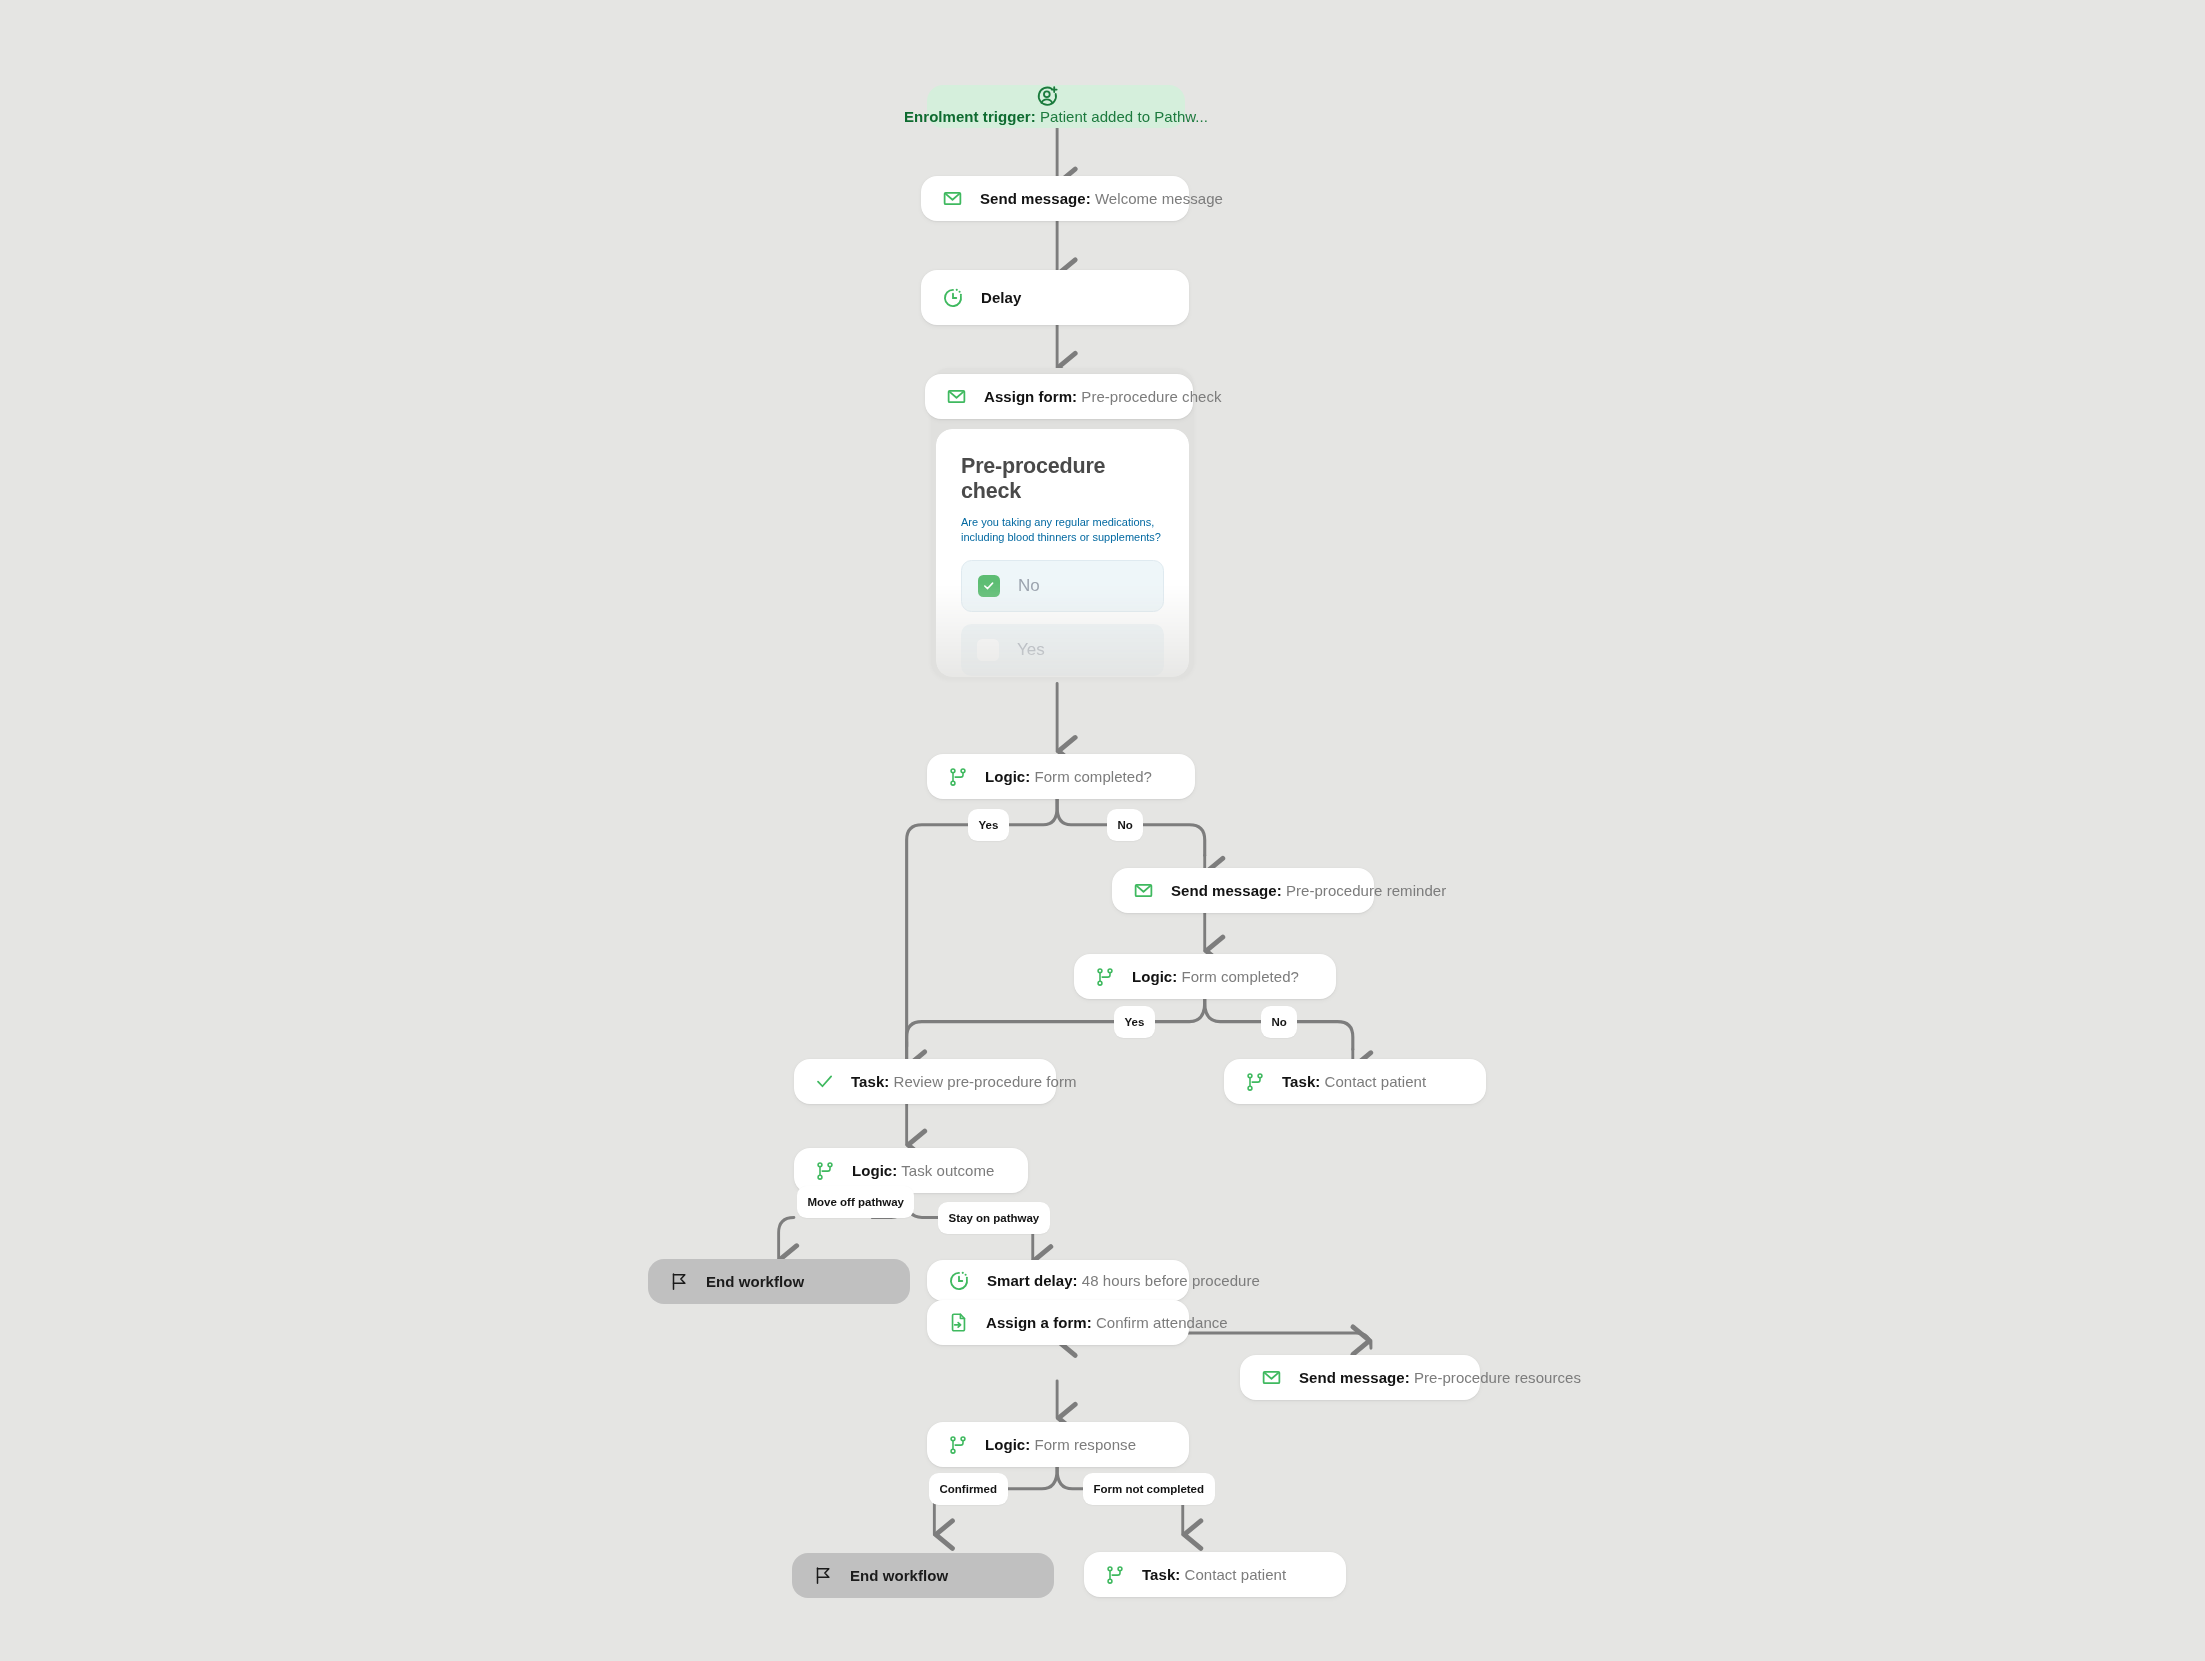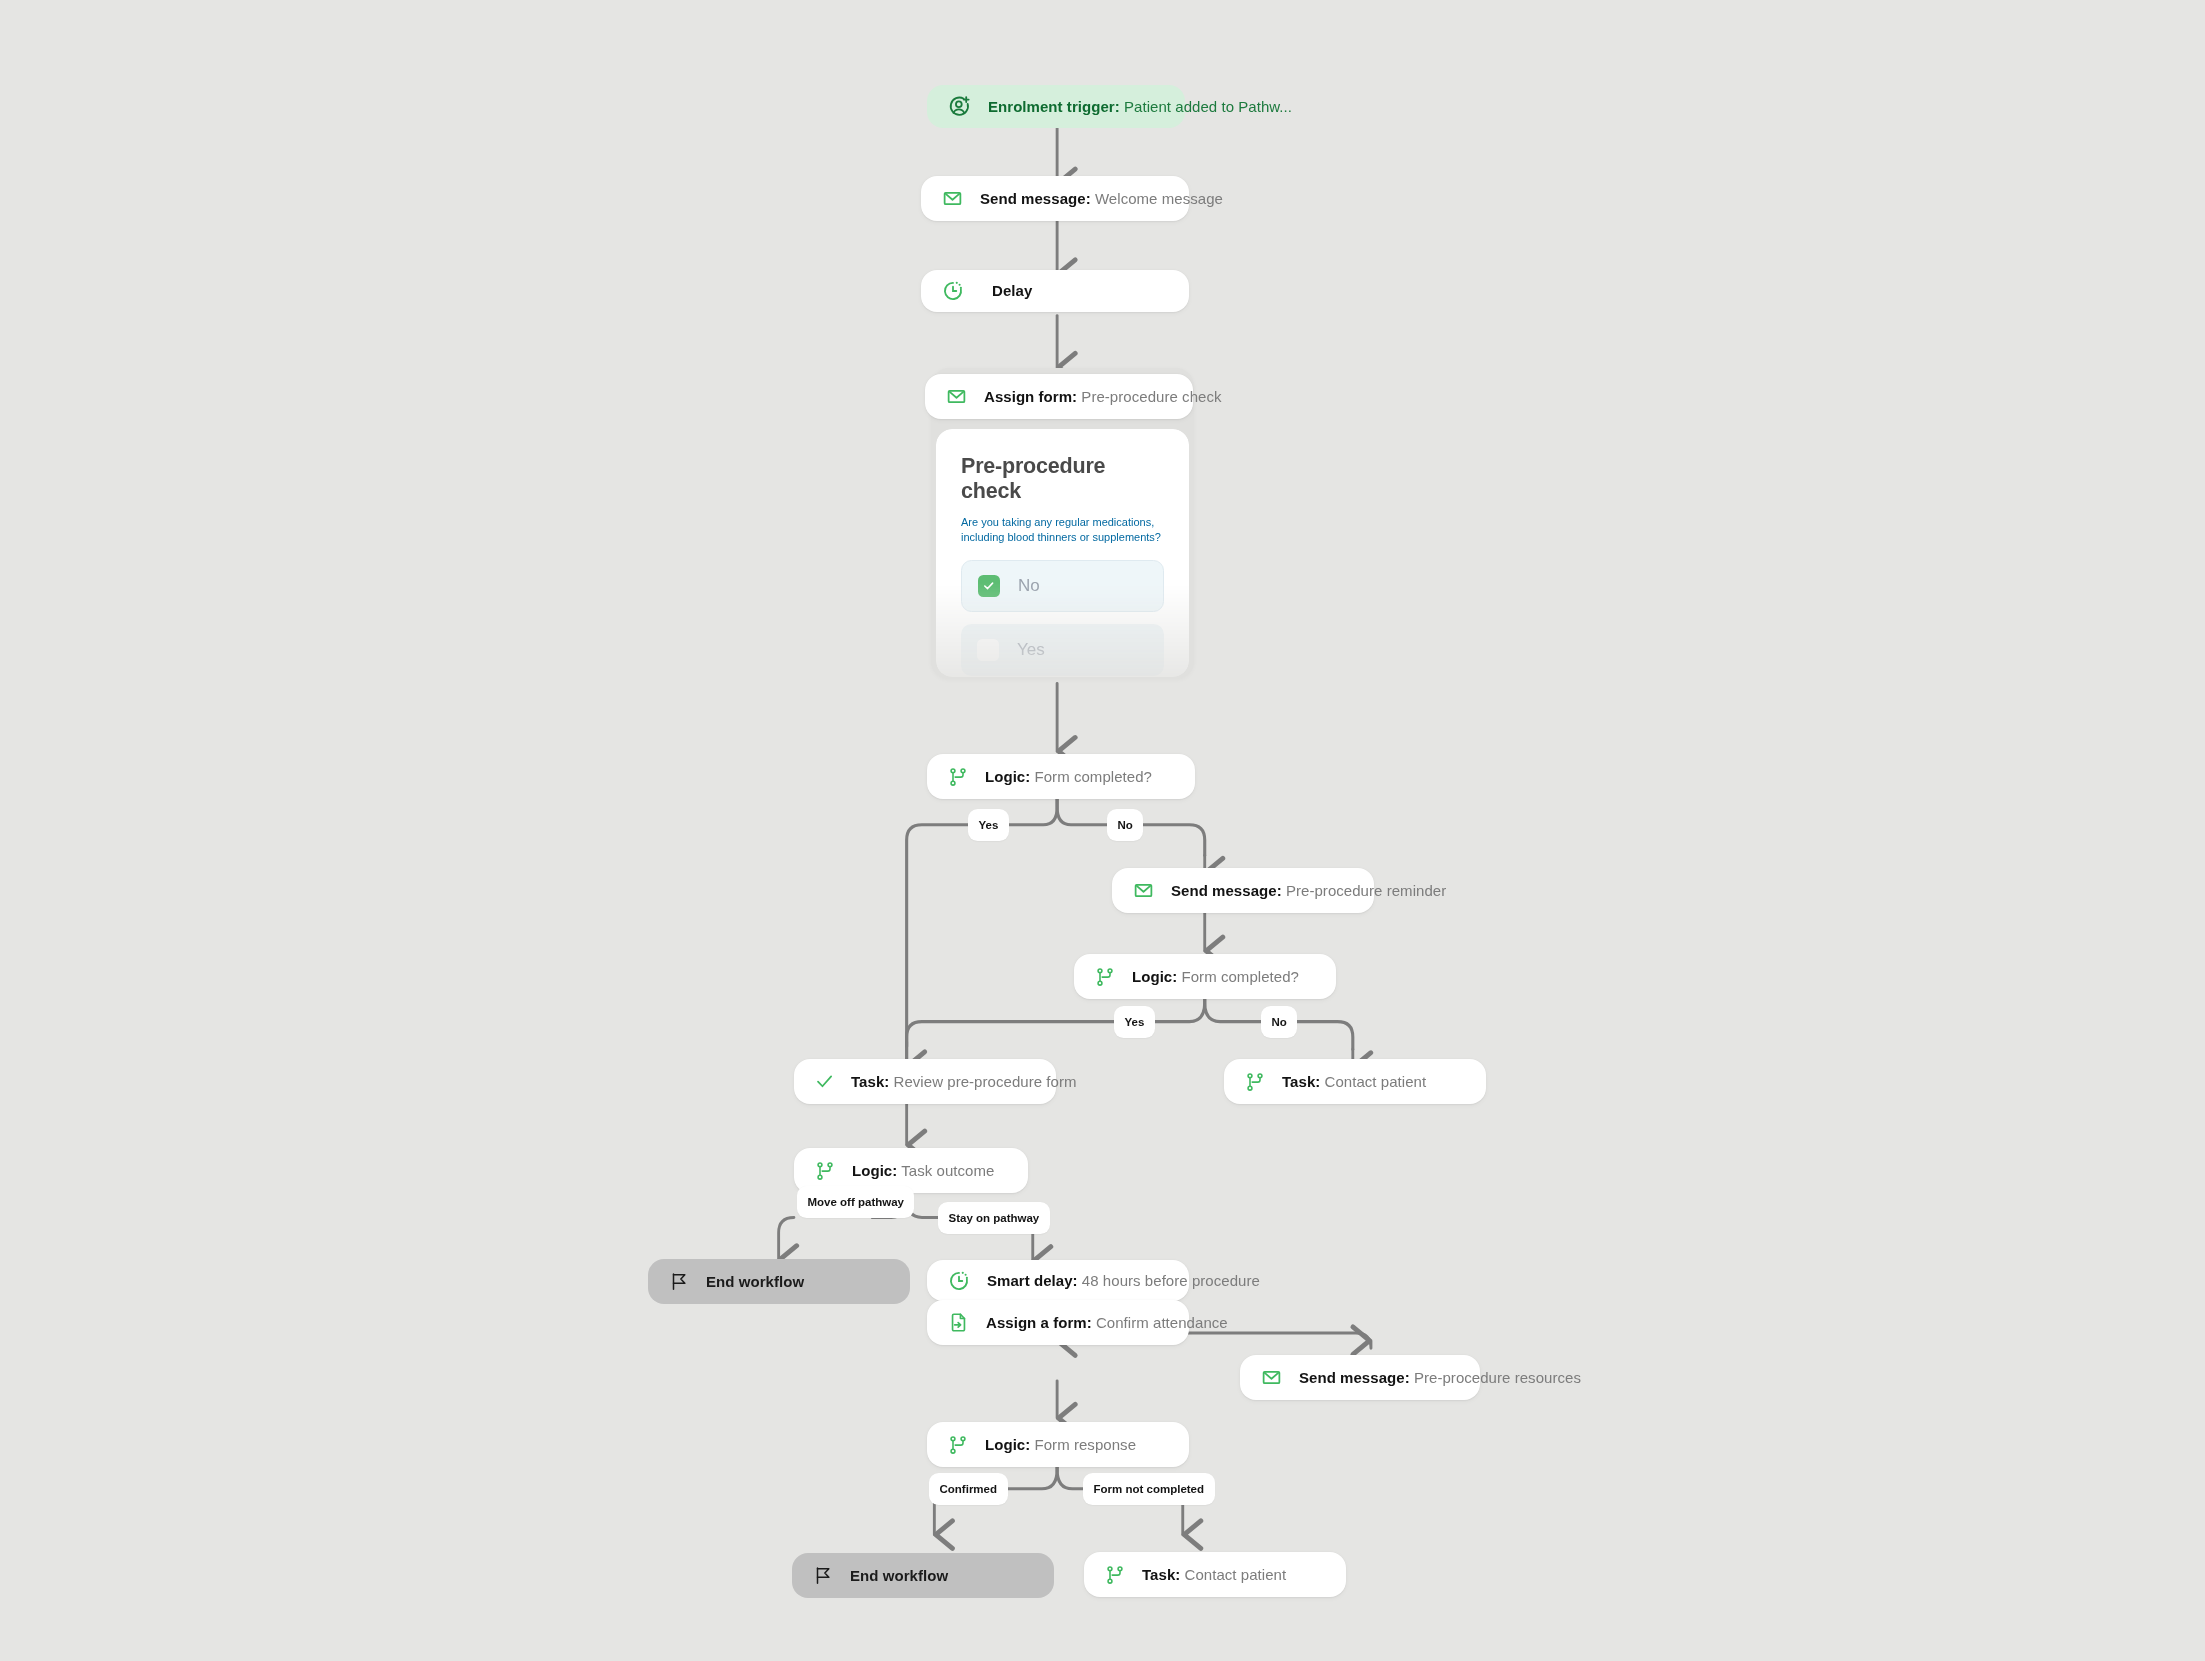--- a/index.html
+++ b/index.html
@@ -20,21 +20,21 @@
     border-radius: 16px;
     background: #ffffff;
     box-shadow: 0 1.4px 4.8px rgba(0,0,0,0.045), 0 0.5px 1.4px rgba(0,0,0,0.05);
     padding: 0 21px;
     z-index: 3;
   }
   .node .ic { flex: 0 0 auto; display: flex; align-items: center; justify-content: center; margin-right: 17px; }
   .node .txt { font-size: 15px; line-height: 1.2; white-space: nowrap; color: #7c7c7c; letter-spacing: 0.05px; }
   .node .txt b { color: #131313; font-weight: 700; }
 
-  .node.trigger { background: #d5efdc; box-shadow: none; }
+  .node.trigger { background: #d5efdc; box-shadow: none; flex-direction: column; }
   .node.trigger .txt { color: #1d7a3e; }
   .node.trigger .txt b { color: #0e6b30; }
 
   .node.endwf { background: #c0c0c0; box-shadow: none; }
   .node.endwf .txt { color: #1b1b1b; }
   .node.endwf .txt b { color: #1b1b1b; }
 
   
   .pill {
     position: absolute;
@@ -182,21 +182,21 @@
   <div class="node" style="left: 921px; top: 176px; height: 45px; width: 268px;">
     <span class="ic">
       <svg width="21" height="21" viewBox="0 0 24 24" fill="none" stroke="#3fb95f" stroke-width="2" stroke-linejoin="round">
         <rect x="3" y="5.5" width="18" height="13" rx="1.2"></rect>
         <path d="M3.6 6.2 L12 13.4 L20.4 6.2"></path>
       </svg>
     </span>
     <span class="txt"><b>Send message:</b><span> Welcome message</span></span>
   </div>
 
-  <div class="node" style="left: 921px; top: 270px; height: 42px; width: 268px; gap: 11px;">
+  <div class="node" style="left: 921px; top: 270px; height: 55px; width: 268px;">
     <span class="ic">
       <svg width="22" height="22" viewBox="0 0 24 24" fill="none" stroke="#3fb95f" stroke-width="2" stroke-linecap="round">
         <path d="M12 3.2a8.8 8.8 0 1 0 8.6 7"></path>
         <path d="M16.1 3.1l.01 0" stroke-width="2.3"></path>
         <path d="M19.2 5.2l.01 0" stroke-width="2.3"></path>
         <path d="M20.6 8.6l.01 0" stroke-width="2.3"></path>
         <path d="M12 7.3V12h3.6"></path>
       </svg>
     </span>
     <span class="txt"><b>Delay</b><span></span></span>

